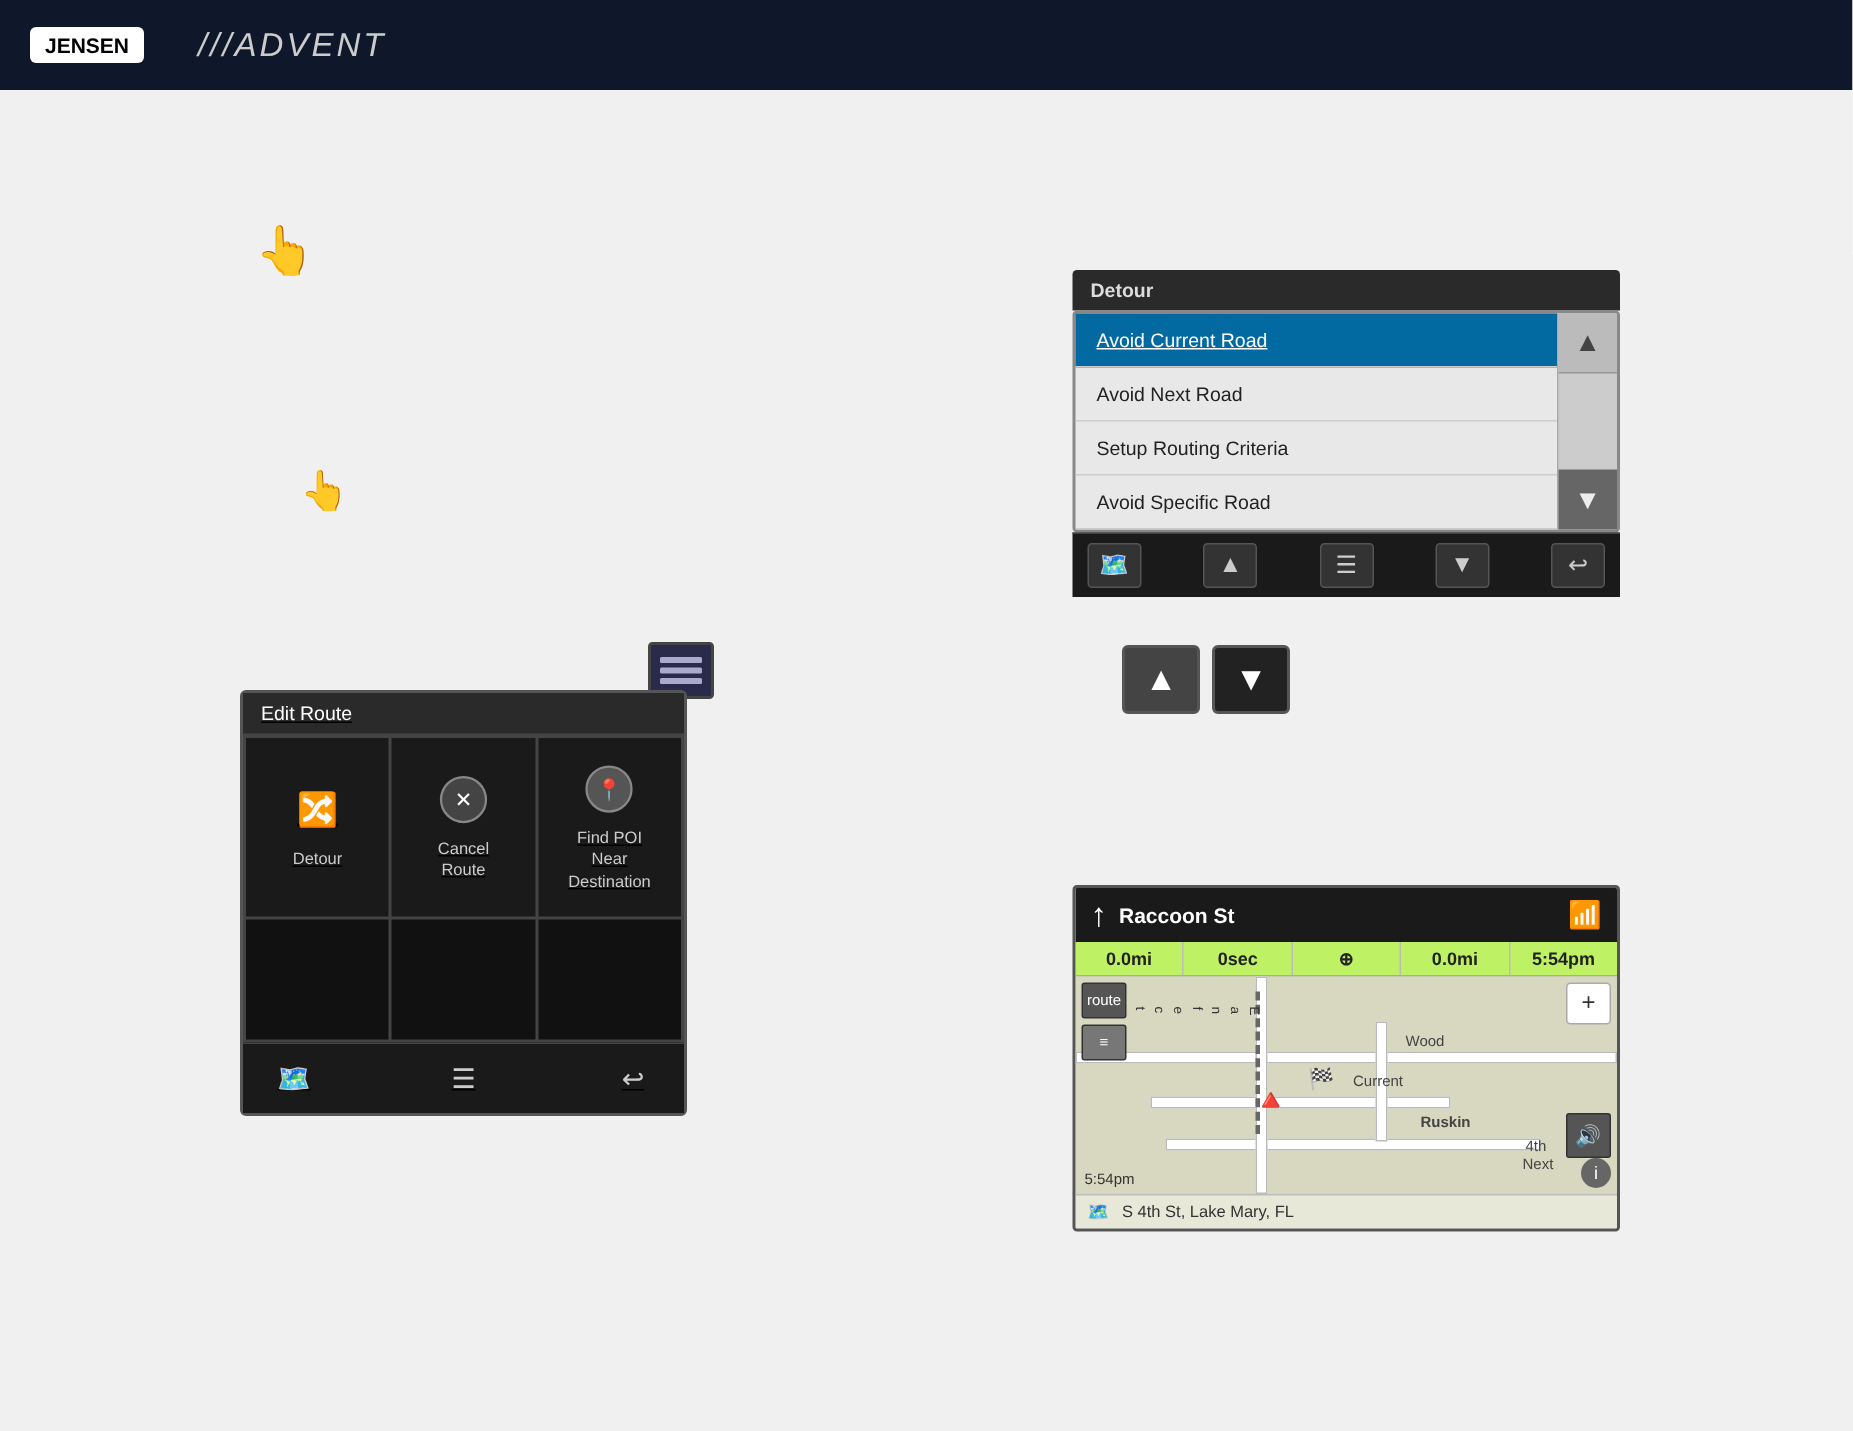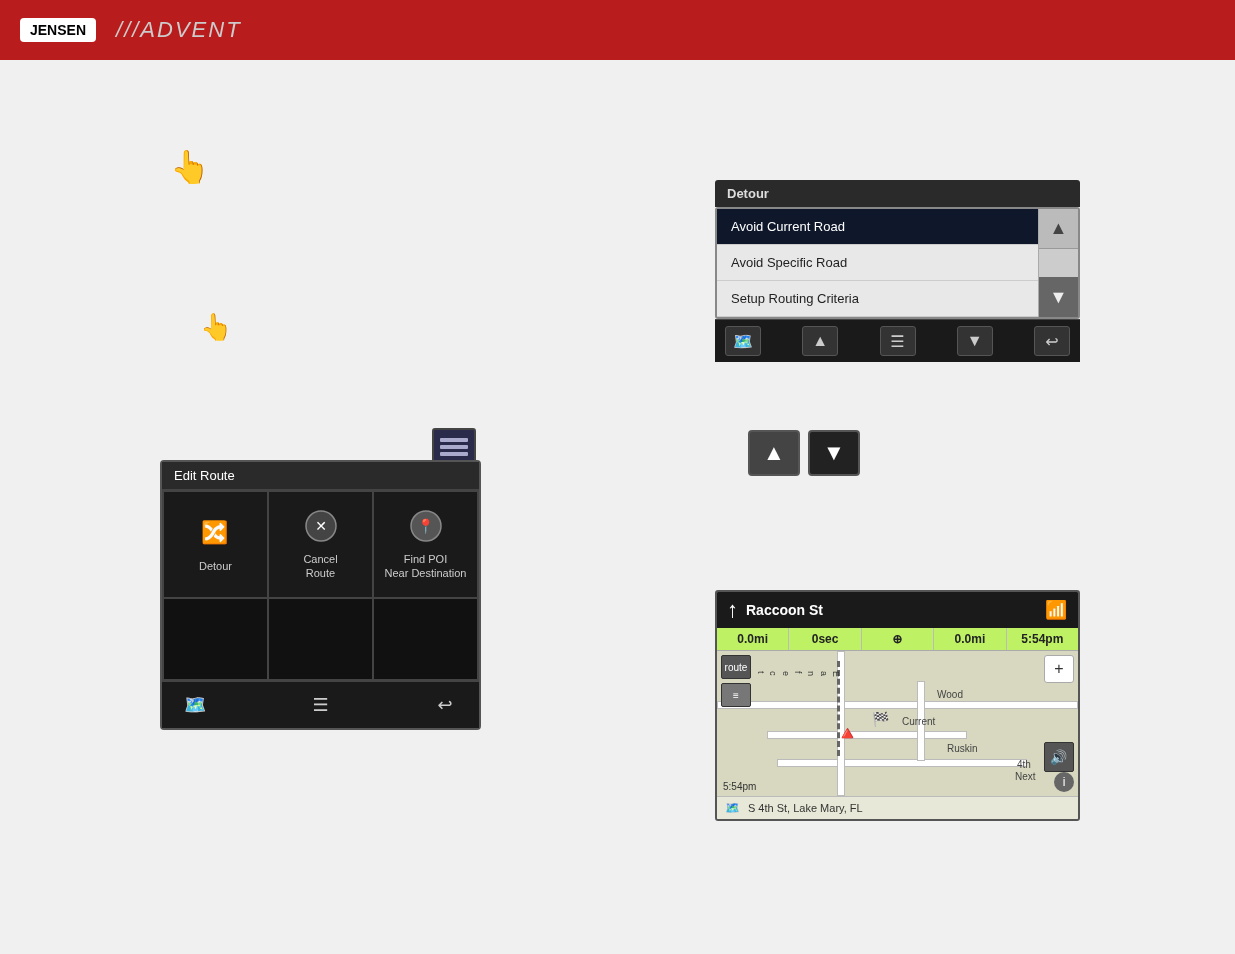--- a/index.html
+++ b/index.html
@@ -10,25 +10,25 @@
       font-family: Arial, sans-serif;
       font-size: 13px;
       position: relative;
       overflow: hidden;
     }
 
     
     #header {
       width: 100%;
       height: 60px;
-      background: #b91c1c;
+      background: #0f172a;
       display: flex;
       align-items: center;
       padding: 0 20px;
-      gap: 20px;
+      gap: 36px;
     }
     .header-logo-jensen {
       background: #fff;
       border-radius: 4px;
       padding: 4px 10px;
       font-weight: bold;
       font-size: 14px;
       color: #000;
       display: flex;
       align-items: center;
@@ -47,24 +47,25 @@
       height: calc(954px - 60px);
       background: #f0f0f0;
       position: relative;
     }
 
     
     #edit-route-panel {
       position: absolute;
       left: 160px;
       top: 400px;
-      width: 321px;
+      width: 298px;
       background: #1a1a1a;
       border: 2px solid #555;
       border-radius: 4px;
+      text-decoration: underline;
     }
     #edit-route-title {
       background: #2a2a2a;
       color: #fff;
       padding: 6px 12px;
       font-size: 13px;
       border-bottom: 1px solid #444;
     }
     .edit-route-grid {
       display: grid;
@@ -124,22 +125,23 @@
     .detour-item {
       padding: 10px 14px;
       border-bottom: 1px solid #ccc;
       font-size: 13px;
       color: #222;
       cursor: pointer;
       display: flex;
       align-items: center;
     }
     .detour-item.active {
-      background: #0f172a;
-      color: #fff;
+      background: #0369a1;
+      color: #fff;
+      text-decoration: underline;
     }
     .detour-panel-wrapper {
       position: absolute;
       right: 155px;
       top: 120px;
       width: 365px;
     }
     .detour-inner {
       display: flex;
       background: #e8e8e8;
@@ -488,22 +490,23 @@
       <div class="footer-btn">↩</div>
     </div>
   </div>
 
   <div class="detour-panel-wrapper">
     <div style="background:#2a2a2a; color:#ddd; padding:6px 12px; font-size:13px; font-weight:bold; border-radius:3px 3px 0 0;">Detour</div>
     <div class="detour-inner">
       <div class="detour-list-area">
         <ul class="detour-list">
           <li class="detour-item active">Avoid Current Road</li>
+          <li class="detour-item">Avoid Next Road</li>
+          <li class="detour-item">Setup Routing Criteria</li>
           <li class="detour-item">Avoid Specific Road</li>
-          <li class="detour-item">Setup Routing Criteria</li>
         </ul>
       </div>
       <div class="detour-scroll-area">
         <div class="scroll-btn-up">▲</div>
         <div class="scroll-btn-down">▼</div>
       </div>
     </div>
     <div class="detour-footer">
       <div class="detour-footer-btn">🗺️</div>
       <div class="detour-footer-btn">▲</div>
@@ -539,21 +542,21 @@
       <div class="map-road-h" style="top:50px; left:0; width:100%;"></div>
       <div class="map-road-h" style="top:80px; left:50px; width:200px;"></div>
       <div class="map-road-h" style="top:108px; left:60px; width:250px;"></div>
       <div class="map-road-v" style="left:120px; top:0; height:100%;"></div>
       <div class="map-road-v" style="left:200px; top:30px; height:80px;"></div>
 
       <div style="position:absolute; left:120px; top:10px; width:2px; height:95px; border-left:3px dashed #666;"></div>
 
       <div class="map-text" style="top:38px; left:220px;">Wood</div>
       <div class="map-text" style="top:65px; left:185px;">Current</div>
-      <div class="map-text" style="top:92px; left:230px;">Ruskin</div>
+      <div class="map-text" style="top:92px; left:230px;font-weight:bold;">Ruskin</div>
       <div class="map-text" style="top:108px; left:300px;">4th</div>
       <div class="map-text" style="top:120px; left:298px;">Next</div>
 
       <div style="position:absolute; left:37px; top:20px; font-size:9px; color:#333; line-height:1.4; writing-mode:vertical-rl;">E<br>a<br>n<br>f<br>e<br>c<br>t</div>
 
       <div class="map-car" style="left:118px; top:70px; transform:none;">🔺</div>
 
       <div class="map-flag" style="left:155px; top:60px;">🏁</div>
 
       <div class="map-left-btns">

